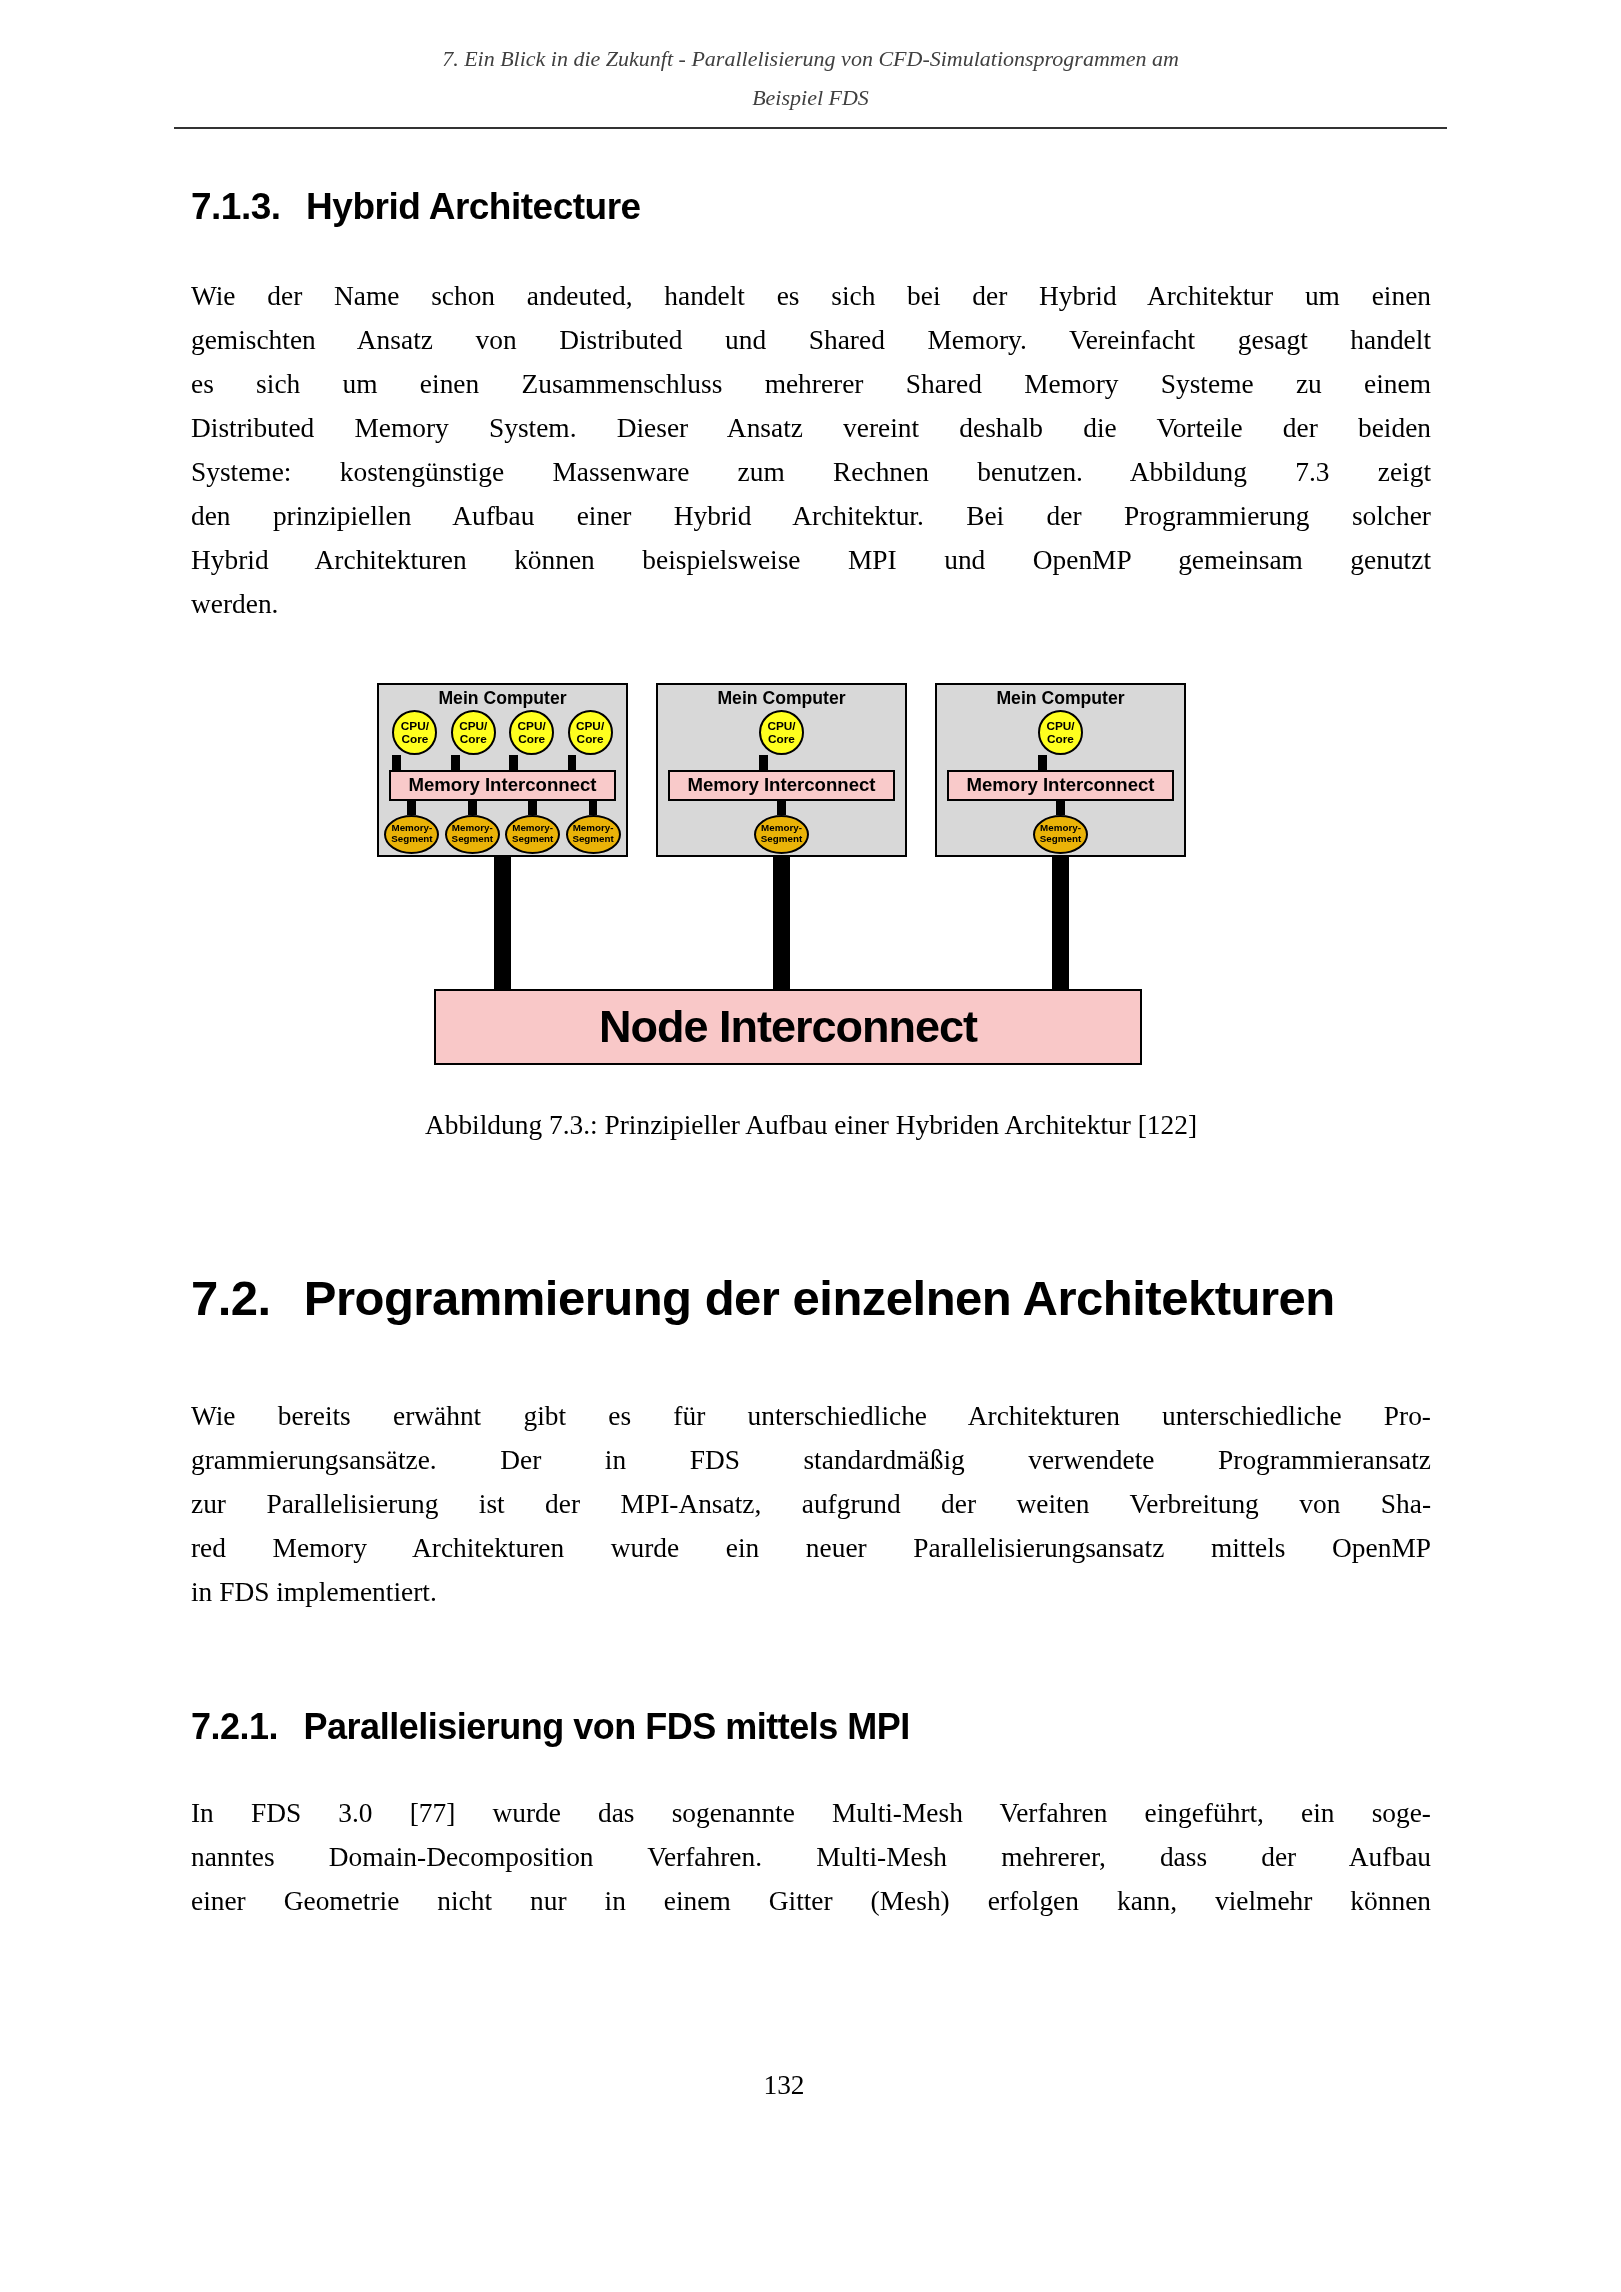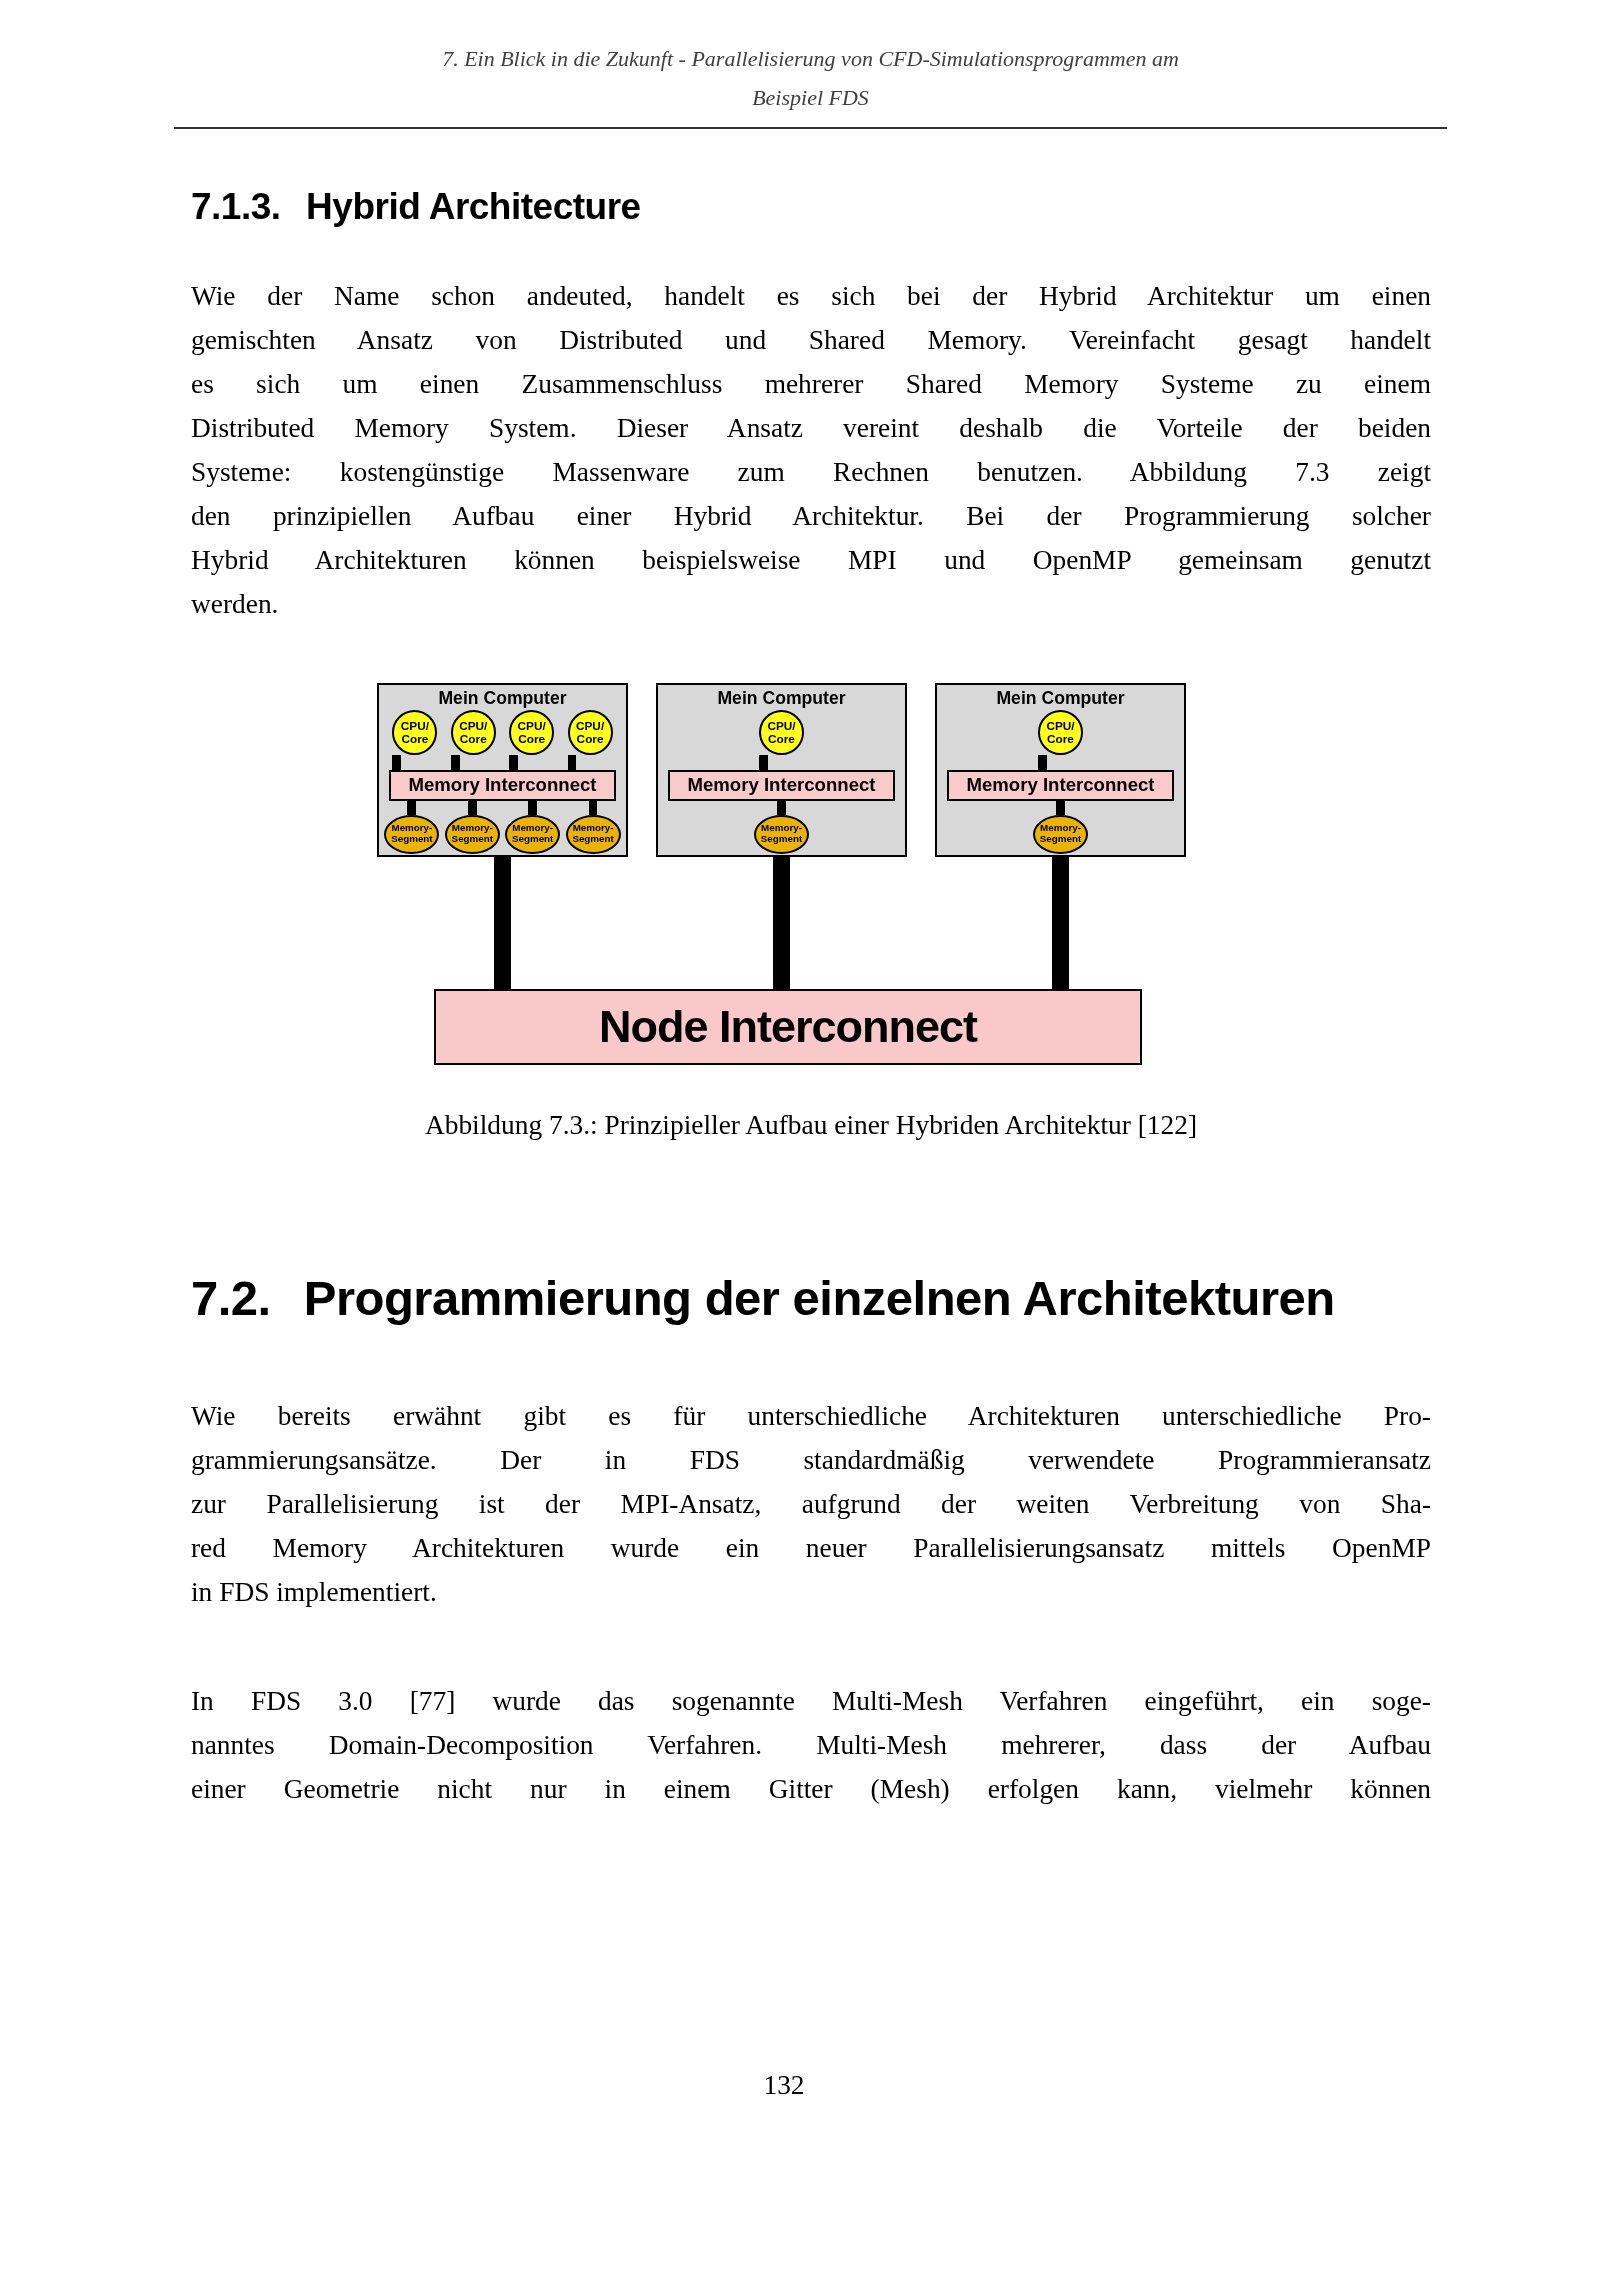--- a/index.html
+++ b/index.html
@@ -39,21 +39,21 @@
   .h-72{margin-top:125px;font-size:49px;line-height:61px;}
   .h-721{margin-top:90px;font-size:36px;line-height:45px;}
   .h-num{display:inline-block;}
   .h-713 .h-num{margin-right:25.5px;}
   .h-72 .h-num{margin-right:33px;}
   .h-721 .h-num{margin-right:25.5px;}
   
   .para{font-size:27.4px;line-height:44px;}
   .p1{margin-top:45px;}
   .p2{margin-top:65px;}
-  .p3{margin-top:65px;}
+  .p3{margin-top:42px;}
   .line{
     text-align:justify;
     -moz-text-align-last:justify;
     text-align-last:justify;
     white-space:normal;
   }
   .line.last{ -moz-text-align-last:left; text-align-last:left; }
   
   .figure{
     margin-top:57px;
@@ -277,20 +277,23 @@
     </h1>
 
     <div class="para p2">
       <div class="line">Wie bereits erwähnt gibt es für unterschiedliche Architekturen unterschiedliche Pro-</div>
       <div class="line">grammierungsansätze. Der in FDS standardmäßig verwendete Programmieransatz</div>
       <div class="line">zur Parallelisierung ist der MPI-Ansatz, aufgrund der weiten Verbreitung von Sha-</div>
       <div class="line">red Memory Architekturen wurde ein neuer Parallelisierungsansatz mittels OpenMP</div>
       <div class="line last">in FDS implementiert.</div>
     </div>
 
+    <h3 class="h-sub h-721">
+      <span class="h-num">7.2.1.</span><span class="h-title">Parallelisierung von FDS mittels MPI</span>
+    </h3>
 
     <div class="para p3">
       <div class="line">In FDS 3.0 [77] wurde das sogenannte Multi-Mesh Verfahren eingeführt, ein soge-</div>
       <div class="line">nanntes Domain-Decomposition Verfahren. Multi-Mesh mehrerer, dass der Aufbau</div>
       <div class="line">einer Geometrie nicht nur in einem Gitter (Mesh) erfolgen kann, vielmehr können</div>
     </div>
 
   </div>
 
   <div class="page-number">132</div>

